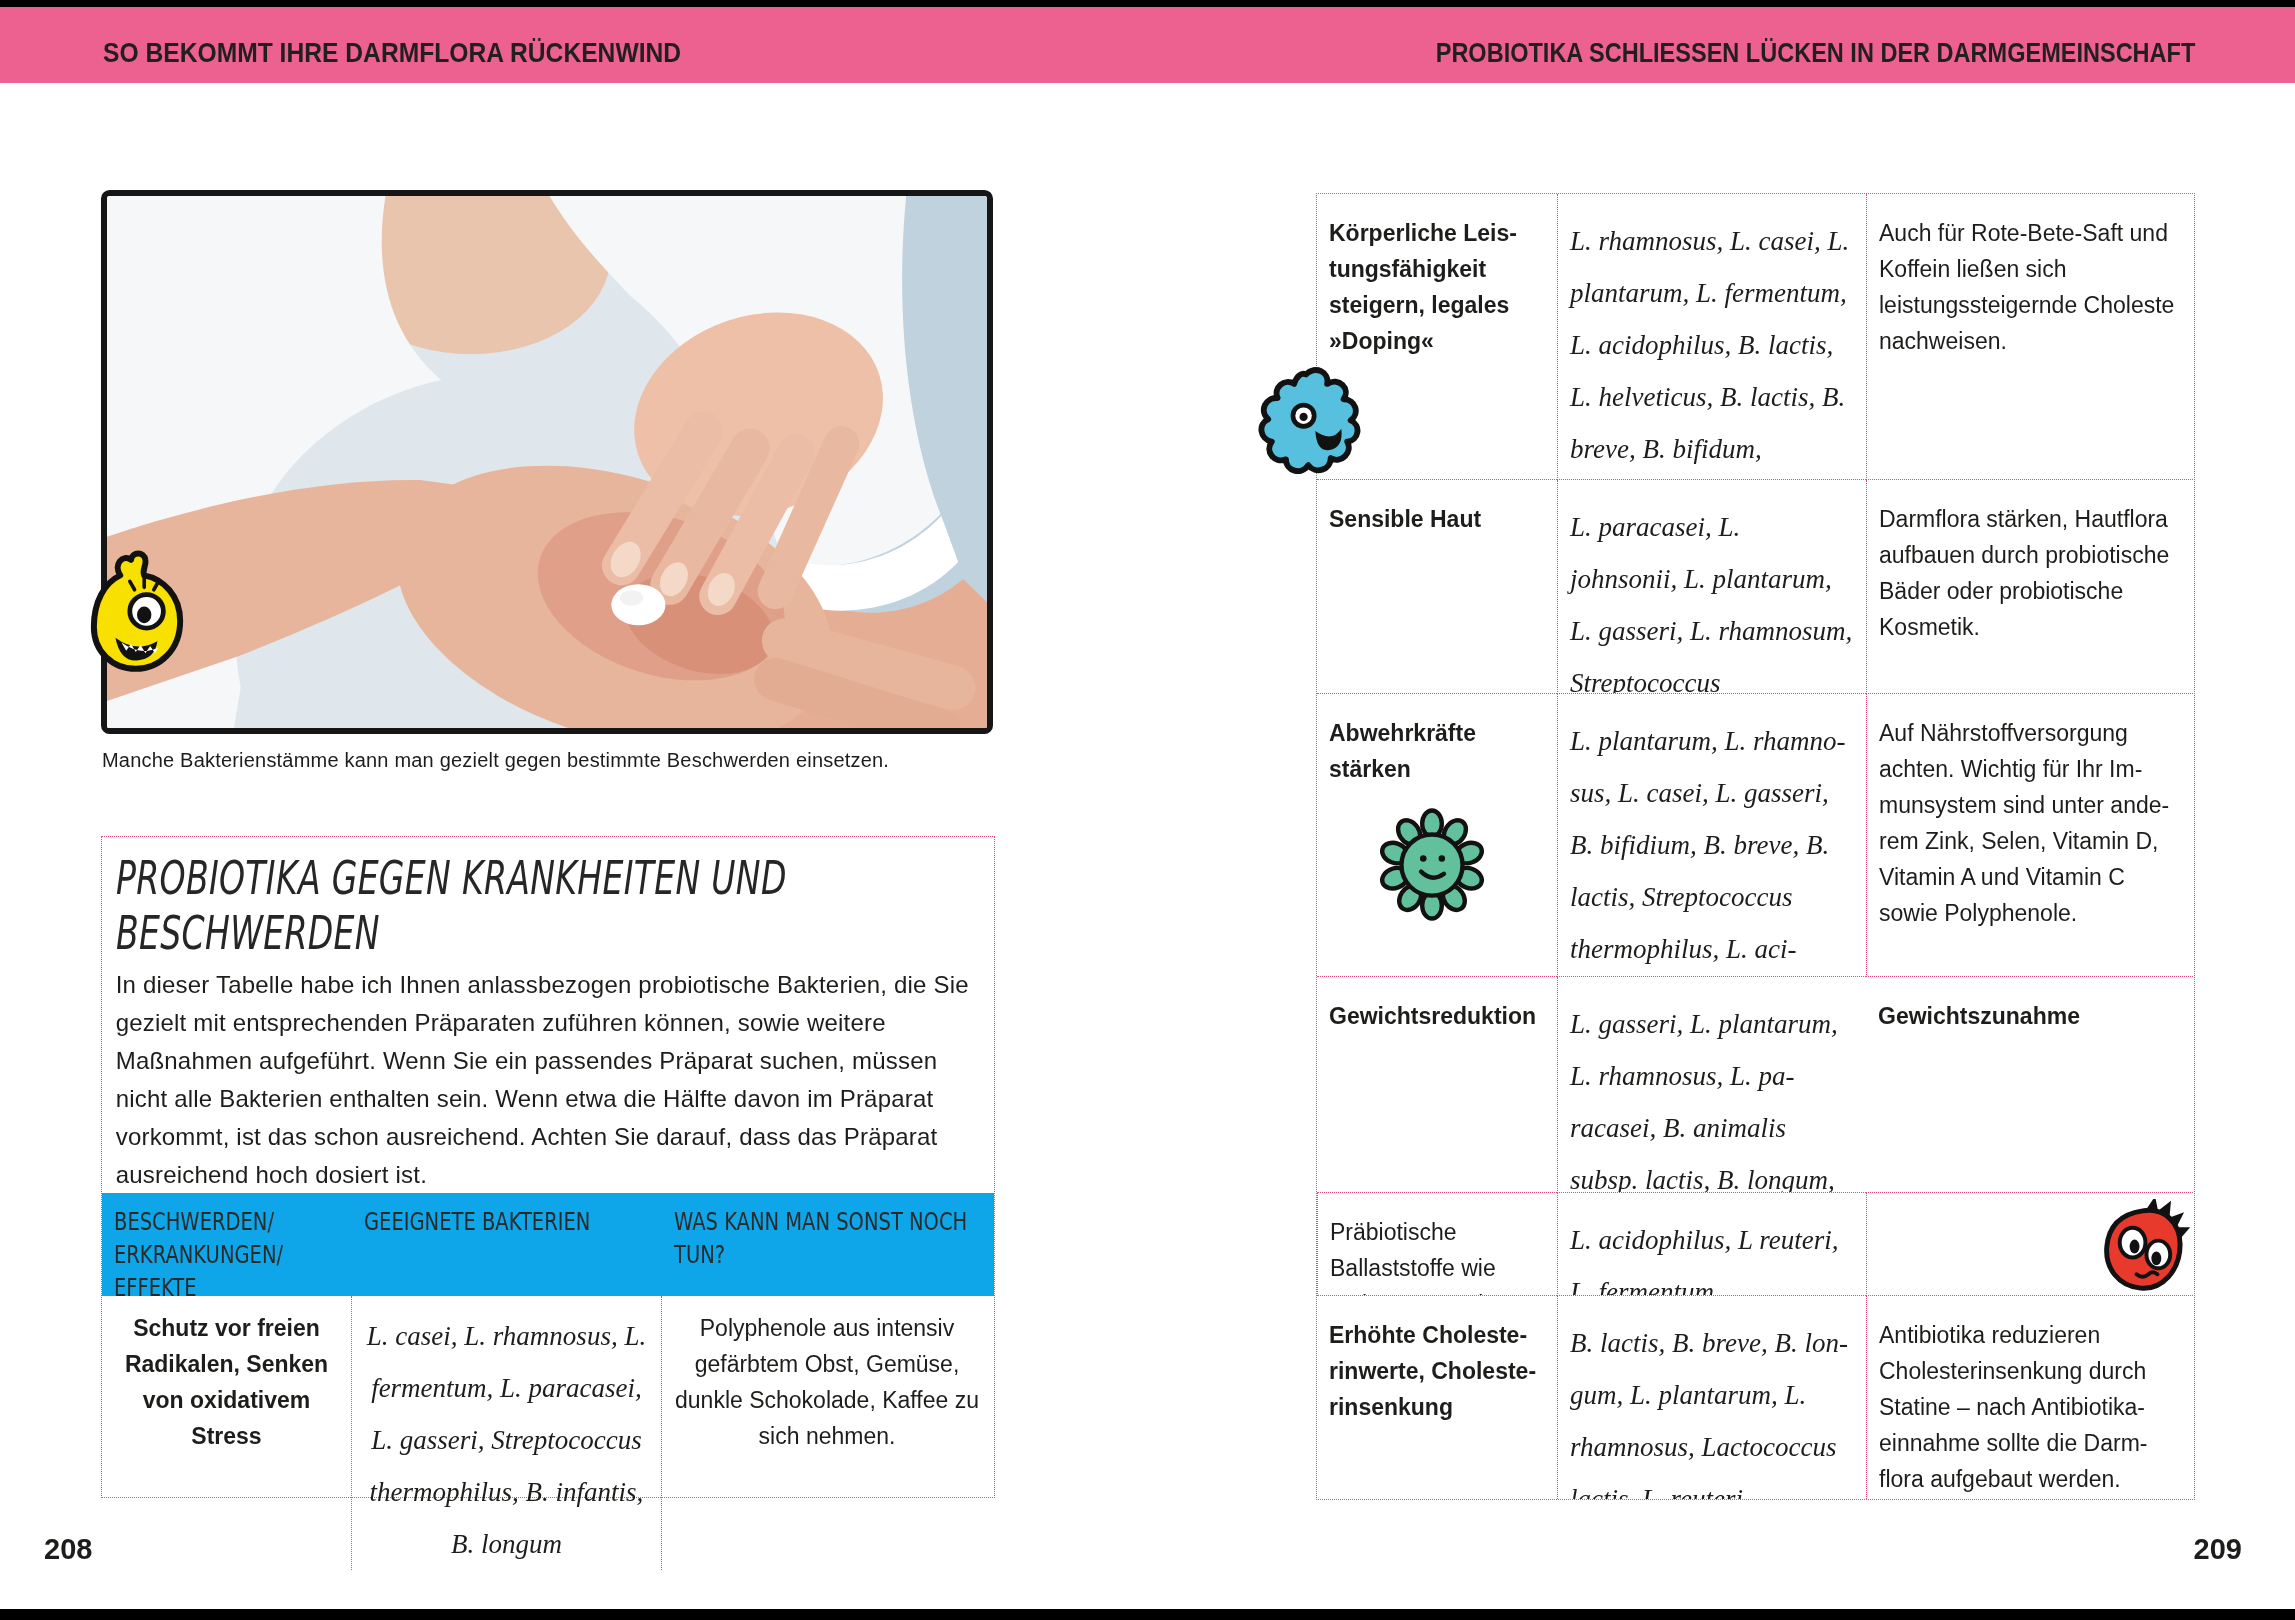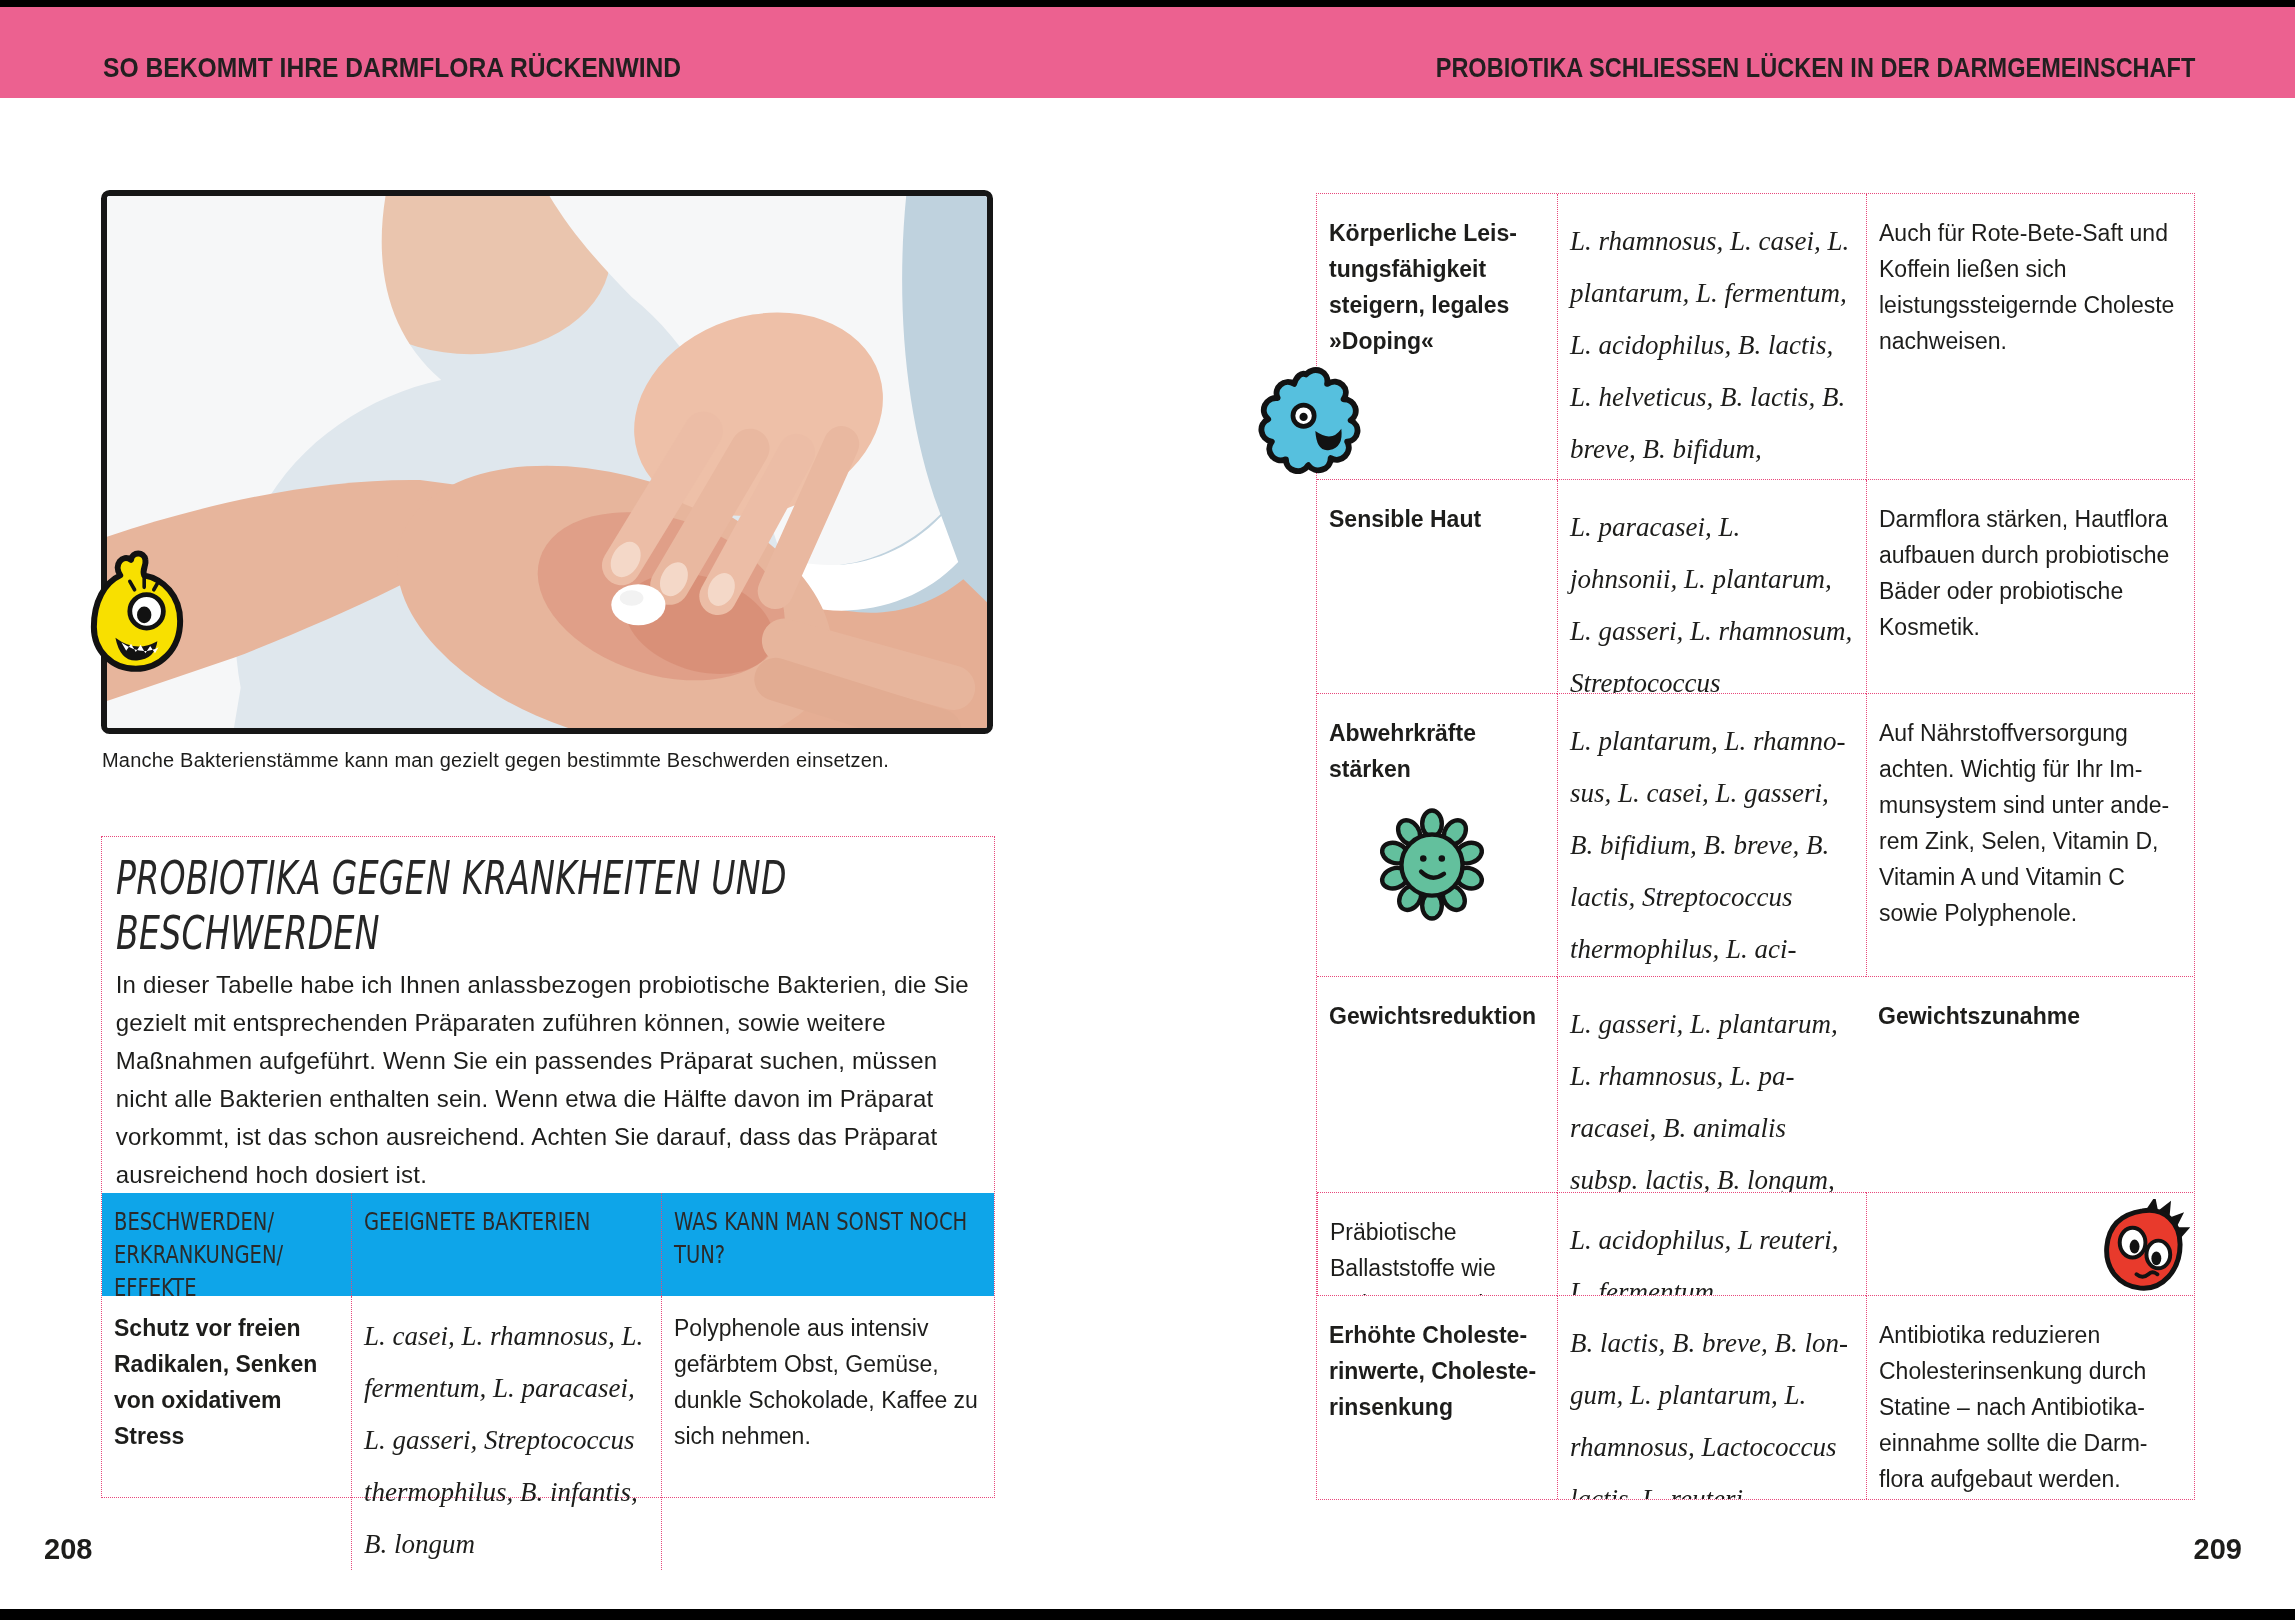--- a/index.html
+++ b/index.html
@@ -5,21 +5,21 @@
   html,body{margin:0;padding:0;}
   body{
     width:2295px;height:1621px;position:relative;background:#ffffff;
     font-family:"Liberation Sans",sans-serif;color:#1d1d1b;overflow:hidden;
     -webkit-font-smoothing:antialiased;
   }
   .edge-top{position:absolute;left:0;top:0;width:2295px;height:6.9px;background:#000;}
   .edge-bottom{position:absolute;left:0;top:1609px;width:2295px;height:12px;background:#000;}
 
   
-  .headbar{position:absolute;left:0;top:6.9px;width:2295px;height:91px;background:#ec6190;}
+  .headbar{position:absolute;left:0;top:6.9px;width:2295px;height:76px;background:#ec6190;}
   .headbar .ht{position:absolute;bottom:13.7px;font-weight:700;font-size:28px;color:#231f20;
     font-family:"Liberation Sans",sans-serif;white-space:nowrap;}
   .headbar .ht-left{left:103px;transform:scaleX(.88);transform-origin:0 50%;}
   .headbar .ht-right{right:100px;transform:scaleX(.84);transform-origin:100% 50%;}
 
   
   .photo-frame{position:absolute;left:101px;top:190px;width:892px;height:544px;
     border:6px solid #161616;border-radius:8.6px;box-sizing:border-box;overflow:hidden;background:#dfe7ed;}
   .photo-frame svg{display:block;width:100%;height:100%;}
   .caption{position:absolute;left:102px;top:749px;width:892px;font-size:20px;letter-spacing:0.2px;
@@ -29,21 +29,21 @@
     border:1.7px dotted #e8487c;box-sizing:border-box;background:#fff;}
   .left-box .pad{padding:13.7px 15.4px 0 13.7px;}
   .hand-title{font-family:"DejaVu Sans",sans-serif;font-weight:400;font-size:46px;line-height:55px;
     color:#262626;letter-spacing:0.4px;font-style:italic;}
   .hand-title .cond{display:inline-block;width:139%;transform:scaleX(.72);transform-origin:0 0;}
   .intro{font-size:24px;line-height:38px;letter-spacing:0.2px;margin-top:5.1px;color:#1d1d1b;}
 
   .ltable{position:absolute;left:0;top:356px;width:100%;box-sizing:border-box;}
   .lrow{display:grid;grid-template-columns:249px 310px 331px;}
   .lrow.header{background:#0ea5e9;height:103px;}
-  .lrow.body{height:200px;}
+  .lrow.body{height:200px;text-align:center;}
   .lcell{box-sizing:border-box;padding:13.7px 12px 0 12px;}
   .lcell + .lcell{border-left:1.7px dotted #e8487c;}
   .lrow.header .lcell{font-family:"DejaVu Sans",sans-serif;font-size:25px;line-height:33px;
     color:#2a2a2a;padding-top:12px;}
   .lrow.header .cond{display:inline-block;width:128%;transform:scaleX(.78);transform-origin:0 0;}
 
   .cell-cond{font-weight:700;font-size:23px;line-height:36px;}
   .cell-bact{font-style:italic;font-size:27px;line-height:52px;font-family:Liberation Serif, serif;}
   .cell-act{font-size:23px;line-height:36px;}
 

